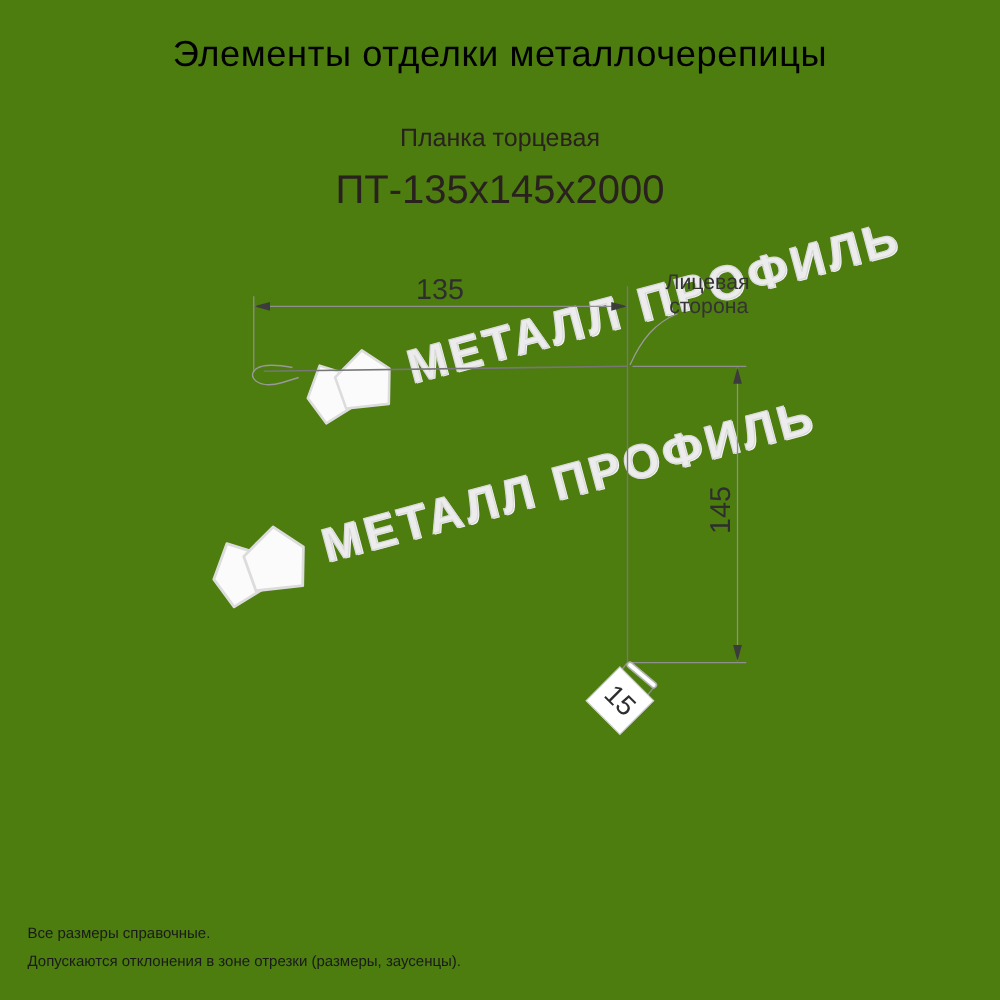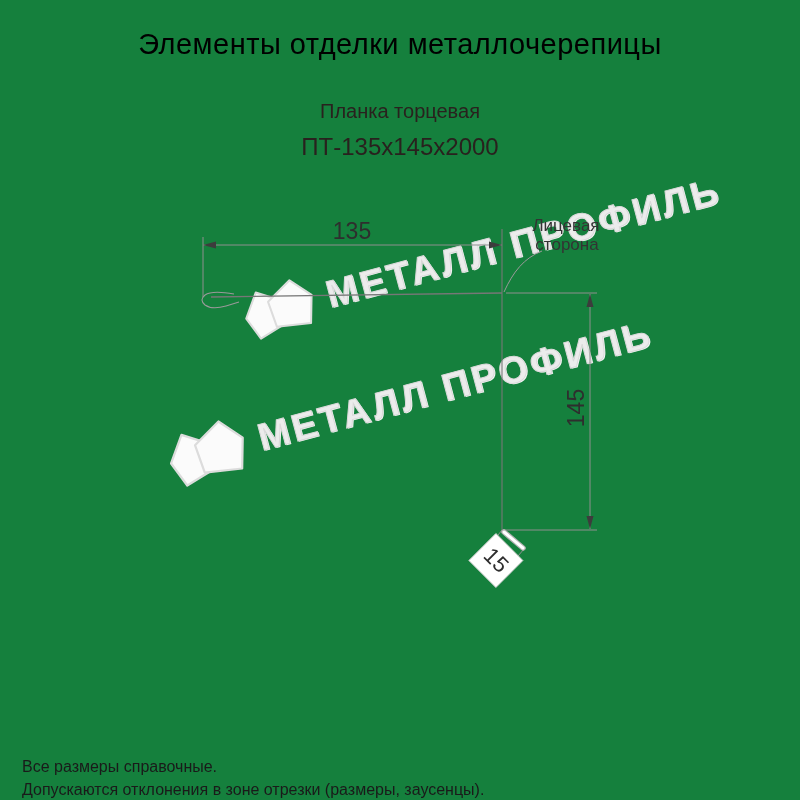--- a/index.html
+++ b/index.html
@@ -1,46 +1,46 @@
 <!DOCTYPE html>
 <html><head>
 <meta charset="utf-8">
 <style>
   html,body{margin:0;padding:0;background:#ffffff;}
   .page{
-    position:relative;width:800px;height:800px;overflow:hidden;background:#15803d;
+    position:relative;width:800px;height:800px;overflow:hidden;background:#4d7c0f;
     font-family:"Liberation Sans","DejaVu Sans",sans-serif;
   }
   .page-title{
     position:absolute;left:0;top:28px;width:800px;text-align:center;
     font-size:29px;color:#000000;letter-spacing:0.5px;
   }
   .product-name{
     position:absolute;left:0;top:100px;width:800px;text-align:center;
     font-size:20px;color:#29211e;
   }
   .product-code{
     position:absolute;left:0;top:133px;width:800px;text-align:center;
-    font-size:24px;color:#29211e;
+    font-size:32px;color:#29211e;
   }
   .watermark{
     position:absolute;display:flex;align-items:center;gap:10px;
     transform-origin:left center;pointer-events:none;z-index:1;
   }
   .wm-a{left:238px;top:288px;transform:rotate(-15deg);}
   .wm-b{left:162px;top:430px;transform:rotate(-15deg);}
   .watermark .wm-text{
     font-size:38px;font-weight:700;letter-spacing:3px;white-space:nowrap;
     color:#ececec;-webkit-text-stroke:1px #d9d9d9;
     text-shadow:1px 1px 0 #f7f7f7;
   }
   .diagram-svg{position:absolute;left:0;top:0;z-index:2;}
   .footer{
-    position:absolute;left:22px;top:755px;z-index:3;
-    font-size:16px;color:#1a1a1a;line-height:23px;
+    position:absolute;left:22px;top:735px;z-index:3;
+    font-size:12px;color:#1a1a1a;line-height:23px;
   }
 </style>
 </head>
 <body>
 
 <div class="page">
 
   <div class="page-title">Элементы отделки металлочерепицы</div>
   <div class="product-name">Планка торцевая</div>
   <div class="product-code">ПТ-135х145х2000</div>

